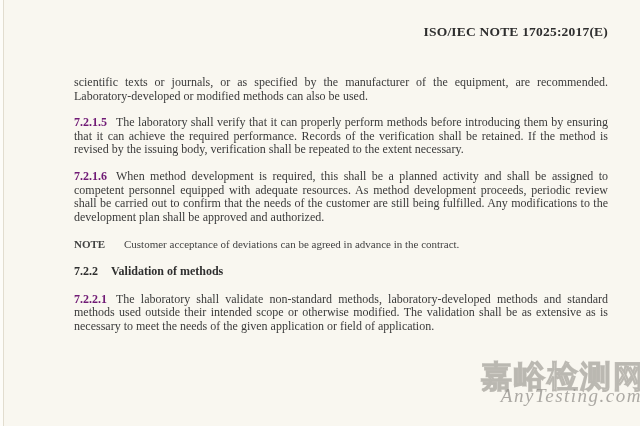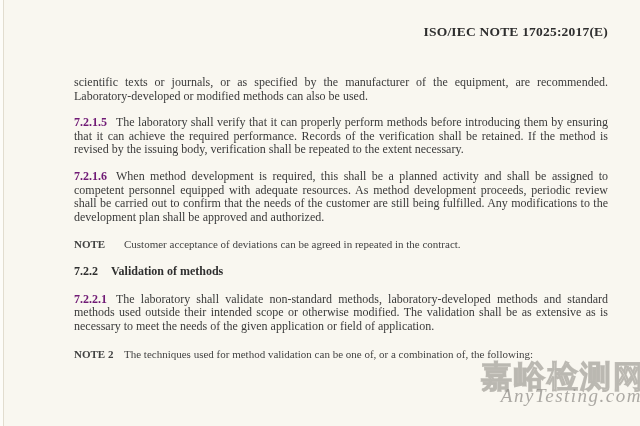--- a/index.html
+++ b/index.html
@@ -103,28 +103,27 @@
 
   <div class="body-text">
 
     <p class="para"><span>scientific texts or journals, or as specified by the manufacturer of the equipment, are recommended. Laboratory-developed or modified methods can also be used.</span></p>
 
     <p class="para m14"><b class="cnum">7.2.1.5</b><span>The laboratory shall verify that it can properly perform methods before introducing them by ensuring that it can achieve the required performance. Records of the verification shall be retained. If the method is revised by the issuing body, verification shall be repeated to the extent necessary.</span></p>
 
     <p class="para m15"><b class="cnum">7.2.1.6</b><span>When method development is required, this shall be a planned activity and shall be assigned to competent personnel equipped with adequate resources. As method development proceeds, periodic review shall be carried out to confirm that the needs of the customer are still being fulfilled. Any modifications to the development plan shall be approved and authorized.</span></p>
 
 
-    <p class="note m14"><span class="nlabel">NOTE</span><span>Customer acceptance of deviations can be agreed in repeated in the contract.</span></p>
+    <p class="note m14"><span class="nlabel">NOTE</span><span>Customer acceptance of deviations can be agreed in advance in the contract.</span></p>
 
     <h3 class="section-heading"><span class="hnum">7.2.2</span><span>Validation of methods</span></h3>
 
     <p class="para m14"><b class="cnum">7.2.2.1</b><span>The laboratory shall validate non-standard methods, laboratory-developed methods and standard methods used outside their intended scope or otherwise modified. The validation shall be as extensive as is necessary to meet the needs of the given application or field of application.</span></p>
 
 
-    <p class="note m14"><span class="nlabel">NOTE 2</span><span>The techniques used for method validation can be one of, or a combination of, the following:</span></p>
 
   </div>
 </div>
 
 <div class="watermark">
   <div class="wm-cn">嘉峪检测网</div>
   <div class="wm-url">AnyTesting.com</div>
 </div>
 
 </body></html>

